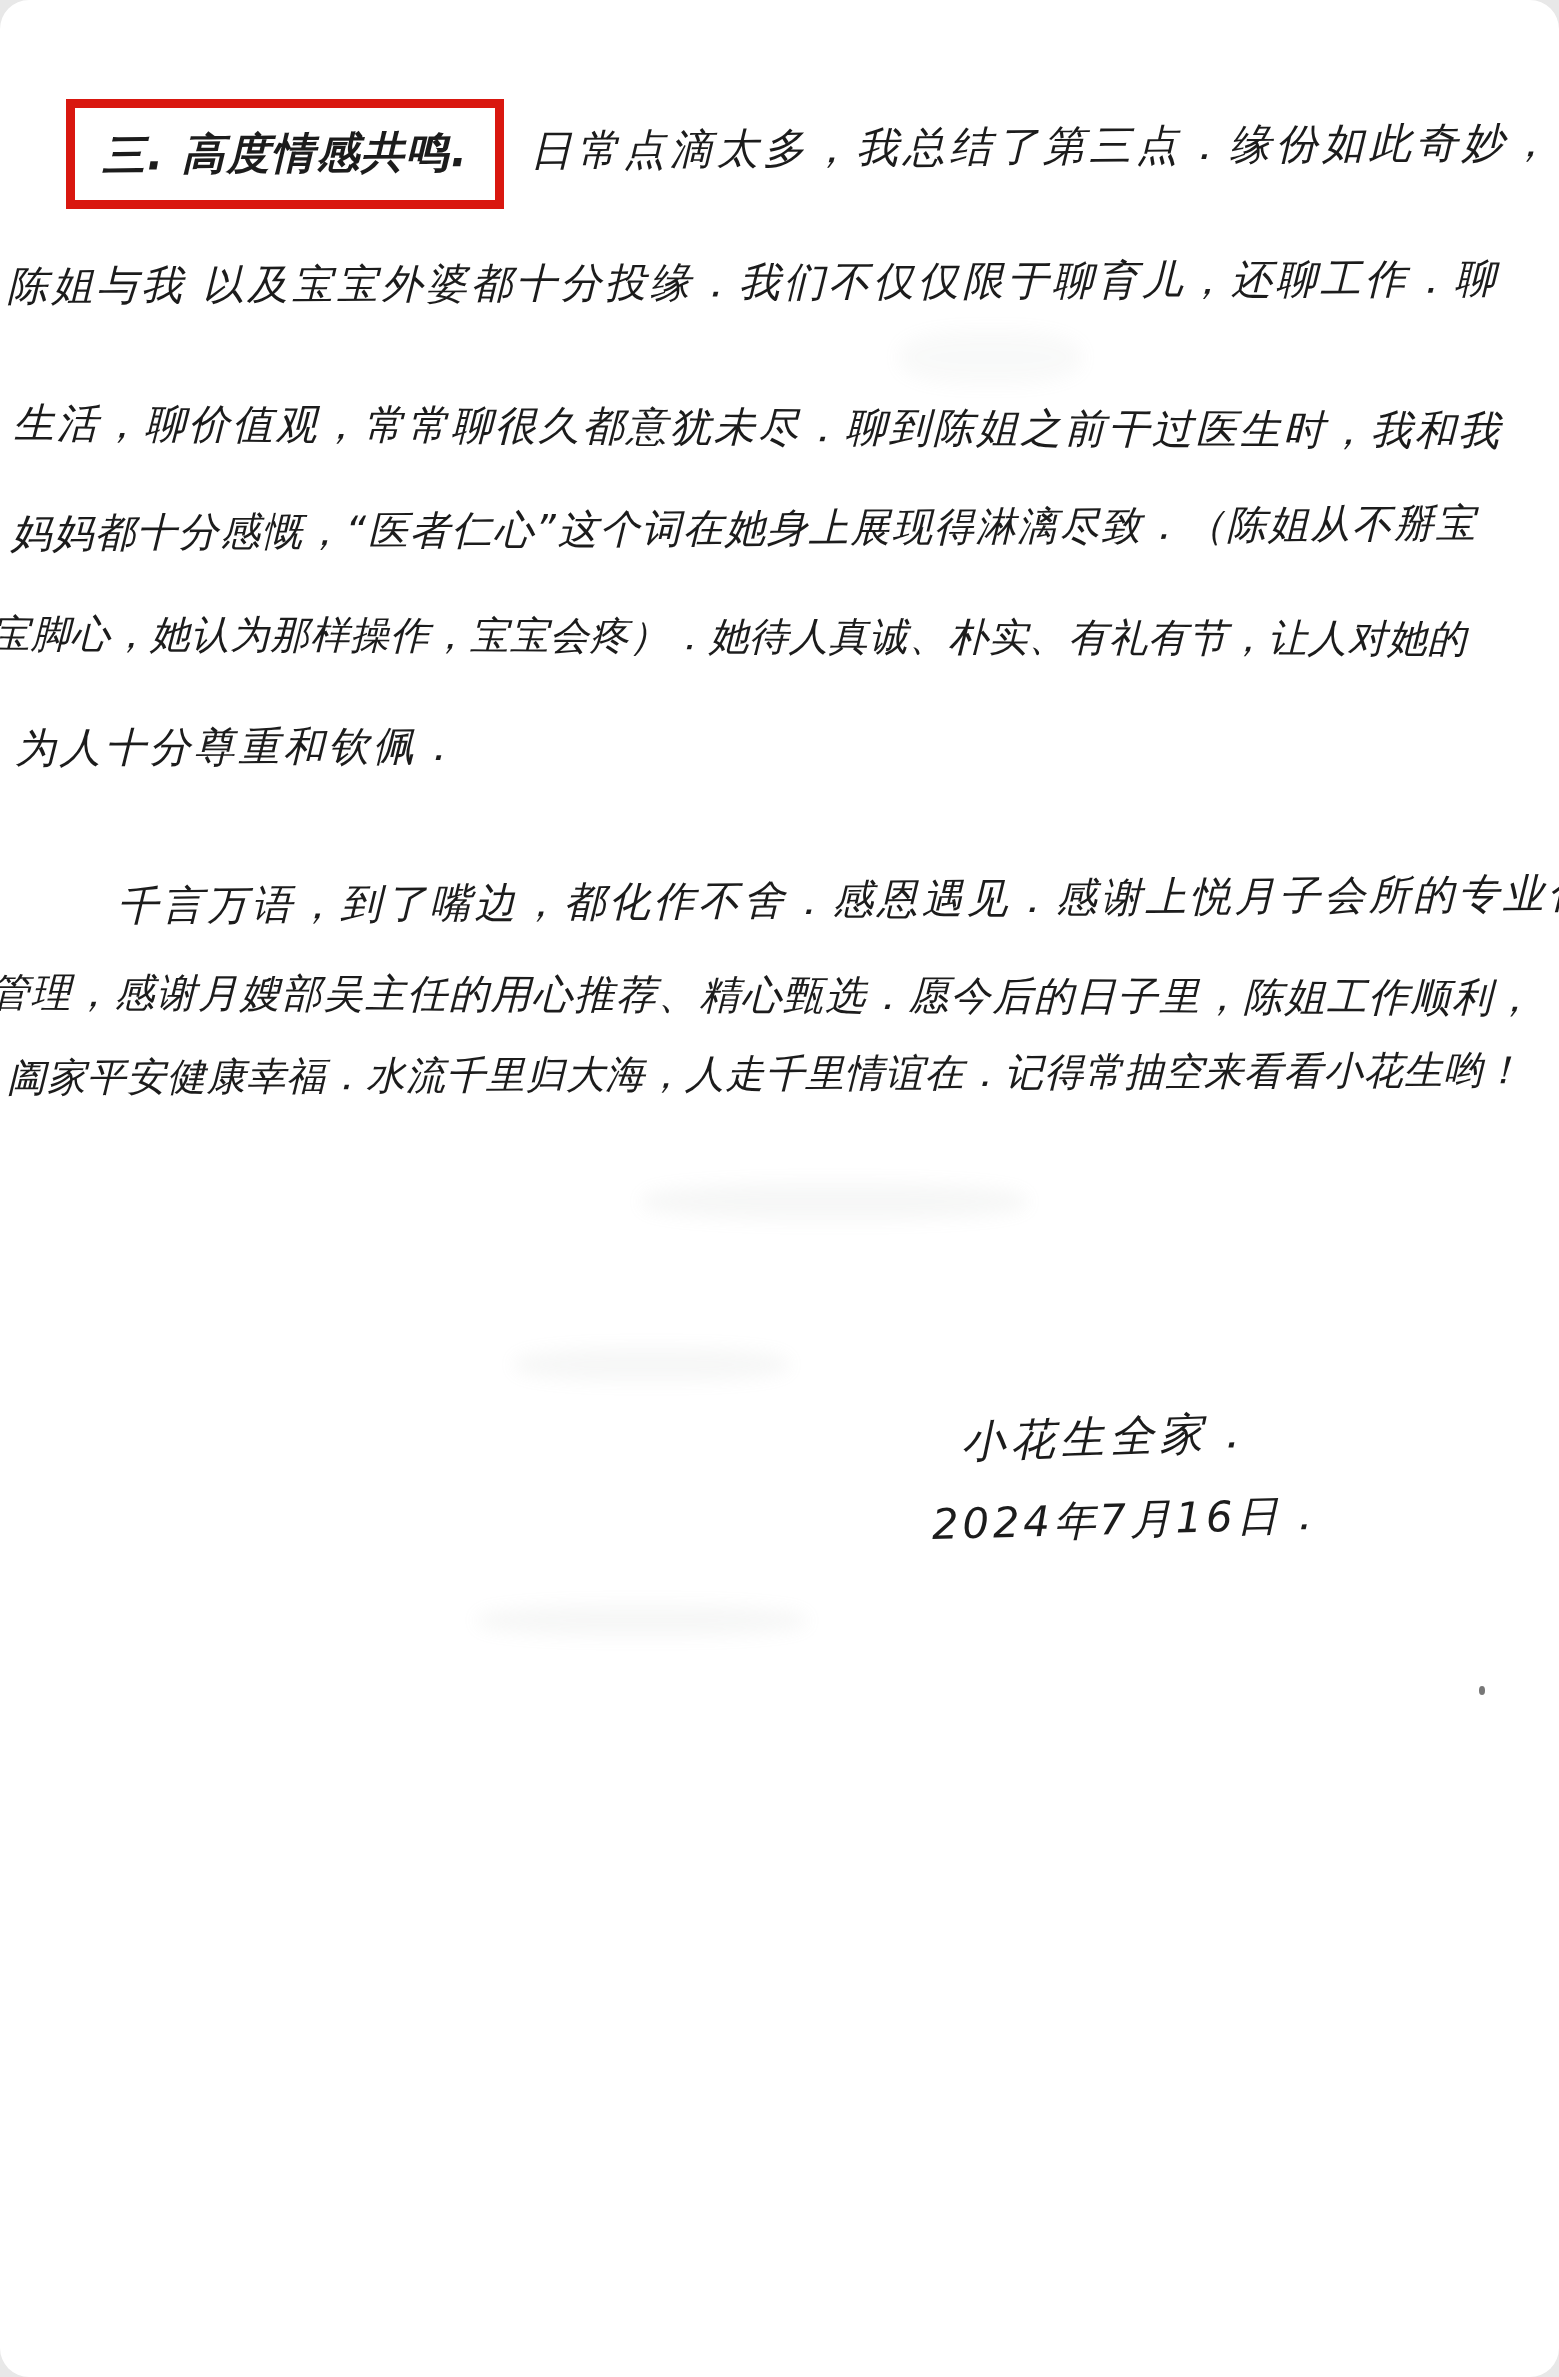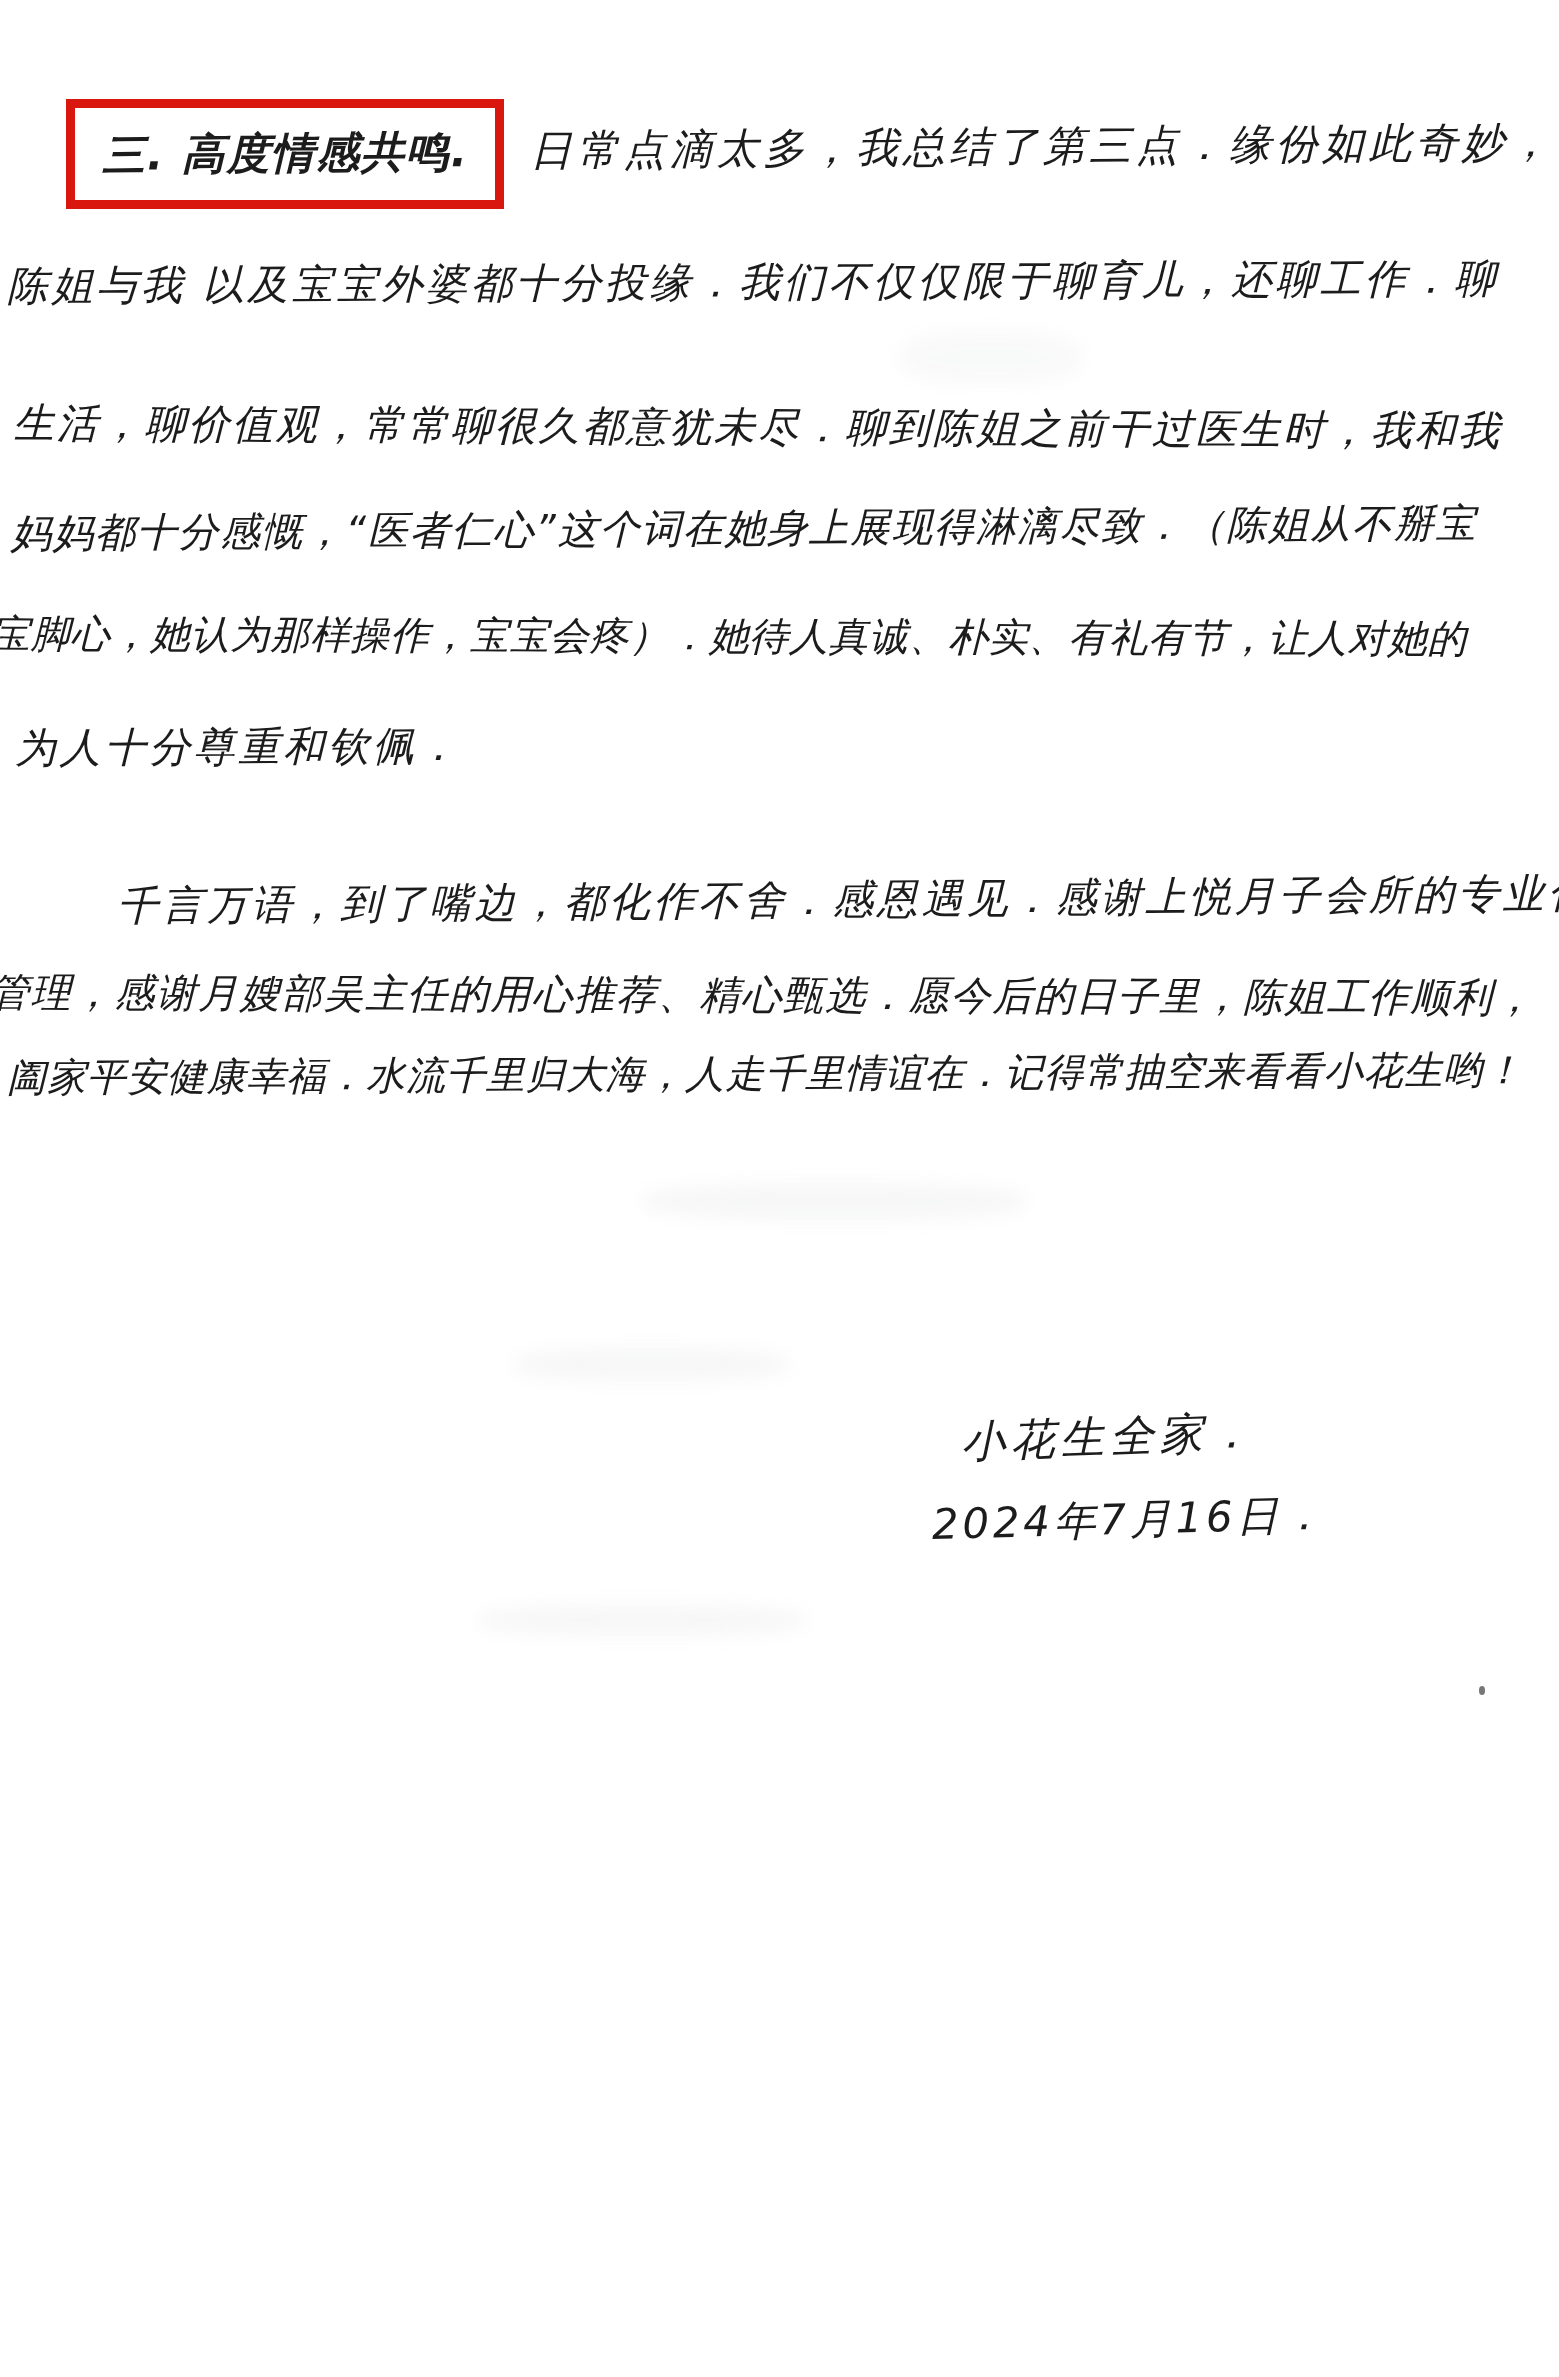--- a/index.html
+++ b/index.html
@@ -77,21 +77,21 @@
     width: 6.4px;
     height: 9.2px;
     background: #555;
     border-radius: 50%;
     opacity: 0.8;
   }
 </style>
 </head>
 <body>
 
-<div class="scan-page" style="background: rgb(255, 255, 255);">
+<div class="scan-page" style="background: rgb(255, 255, 255); border-radius: 29px;">
 
   <div class="heading-box" id="heading-box" style="border-color: rgb(217, 23, 15);">
     <span class="heading-text" style="color: rgb(28, 28, 28);">三. 高度情感共鸣.</span>
   </div>
 
   <span class="hand line-1" style="color: rgb(28, 28, 28);">日常点滴太多，我总结了第三点．缘份如此奇妙，</span>
   <span class="hand line-2" style="color: rgb(28, 28, 28);">陈姐与我 以及宝宝外婆都十分投缘．我们不仅仅限于聊育儿，还聊工作．聊</span>
   <span class="hand line-3" style="color: rgb(28, 28, 28);">生活，聊价值观，常常聊很久都意犹未尽．聊到陈姐之前干过医生时，我和我</span>
   <span class="hand line-4" style="color: rgb(28, 28, 28);">妈妈都十分感慨，“医者仁心”这个词在她身上展现得淋漓尽致．（陈姐从不掰宝</span>
   <span class="hand line-5" style="color: rgb(28, 28, 28);">宝脚心，她认为那样操作，宝宝会疼）．她待人真诚、朴实、有礼有节，让人对她的</span>

